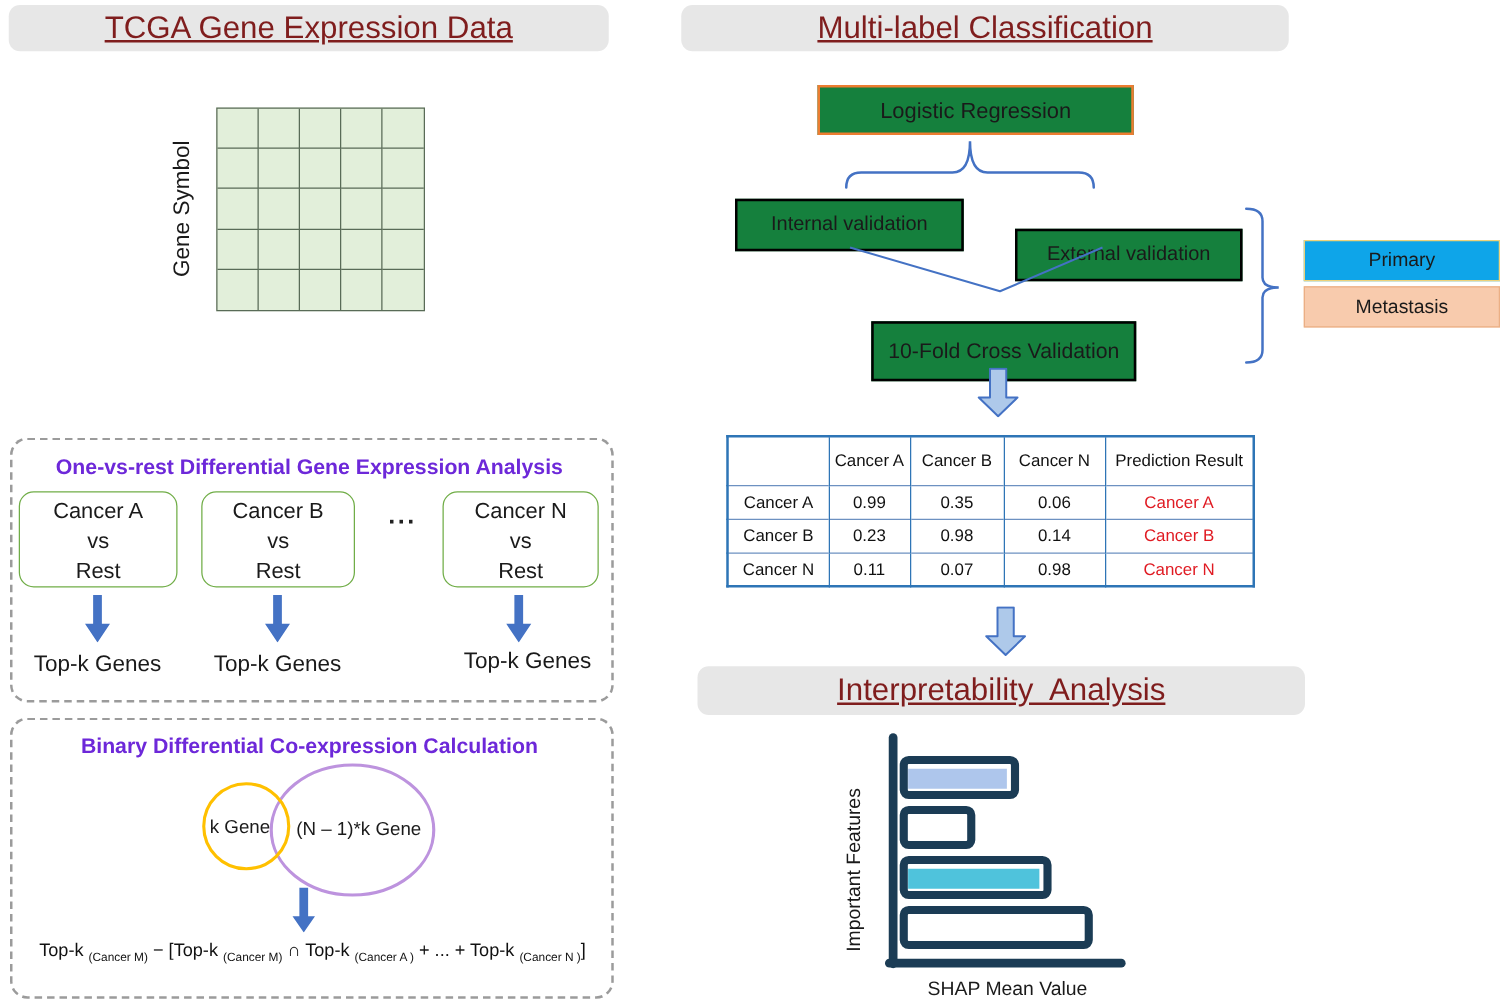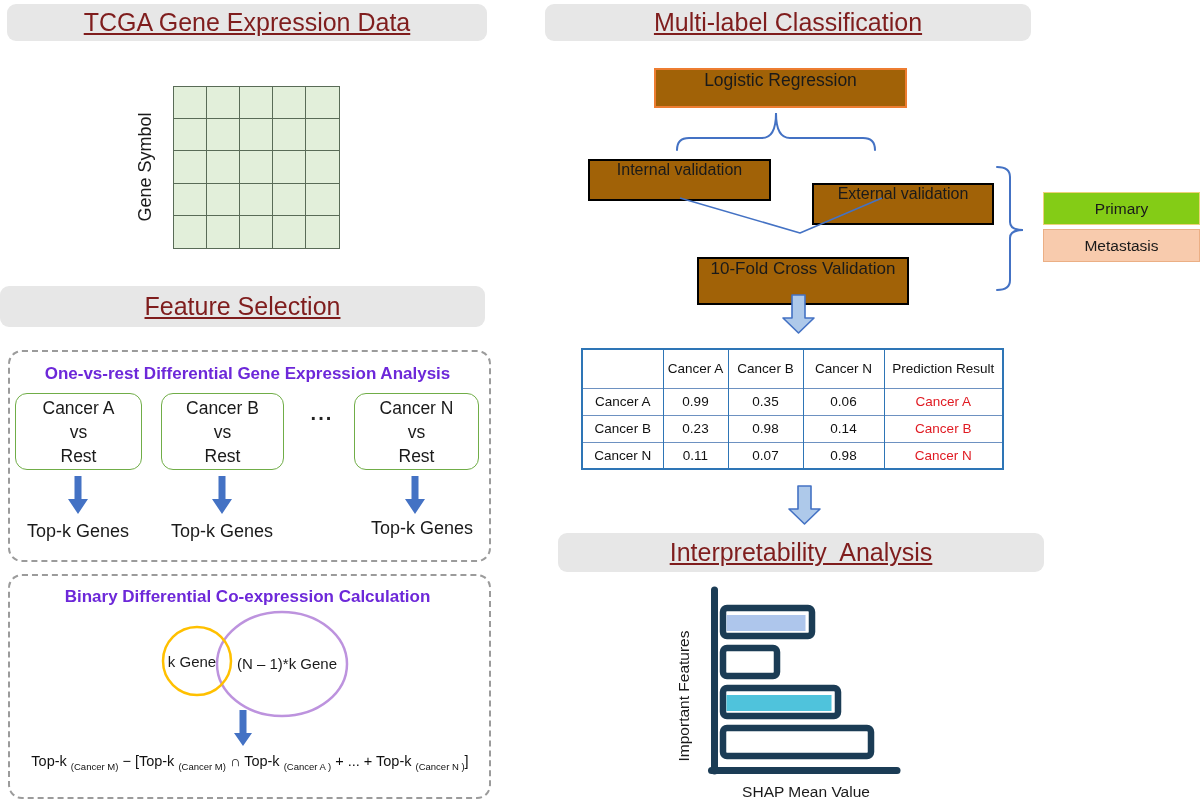--- a/index.html
+++ b/index.html
@@ -14,21 +14,21 @@
 
   
   .dash{border:2px dashed #9B9B9B;border-radius:14px;}
 
   .bluetitle{color:#6d28d9;font-weight:bold;font-size:17px;text-align:center;white-space:nowrap;}
 
   .greenbox{border:1.6px solid #70AD47;border-radius:12px;background:#fff;
             display:flex;flex-direction:column;align-items:center;justify-content:center;
             font-size:17.5px;line-height:24px;}
 
-  .blackbox{border:2px solid #000;background:#a16207;display:flex;align-items:flex-start;
+  .blackbox{border:2px solid #000;background:#15803d;display:flex;align-items:center;
             justify-content:center;font-size:16px;white-space:nowrap;}
 
   .classchip{display:flex;align-items:center;justify-content:center;font-size:15.5px;}
 
   
   #tcga-grid{left:173px;top:86px;width:165px;height:161px;display:grid;
              grid-template-columns:repeat(5,1fr);grid-template-rows:repeat(5,1fr);
              border:1px solid #596b57;background:#E2EFDA;}
   #tcga-grid .cell{border-right:1px solid #596b57;border-bottom:1px solid #596b57;}
   #tcga-grid .cell:nth-child(5n){border-right:none;}
@@ -85,23 +85,20 @@
       <div class="cell"></div>
       <div class="cell"></div>
       <div class="cell"></div>
       <div class="cell"></div>
       <div class="cell"></div>
       <div class="cell"></div>
       <div class="cell"></div>
       <div class="cell"></div>
     </div>
 
-  <div class="abs hdr" style="left:0px;top:286px;width:485px;height:41px;">
-    <span>Feature Selection</span>
-  </div>
 
   <div class="abs dash" style="left:8px;top:350px;width:479px;height:208px;"></div>
 
   <div class="abs bluetitle" style="left:8px;top:364px;width:479px;">One-vs-rest Differential Gene Expression Analysis</div>
 
   <div class="abs greenbox" style="left:15px;top:393px;width:125px;height:75px;">
     <span>Cancer A</span>
     <span>vs</span>
     <span>Rest</span>
   </div>
@@ -172,21 +169,21 @@
   </svg>
 
   <div class="abs blackbox" style="left:697px;top:233px;width:208px;height:44px;font-size:17px;margin-top:24px;">
     <span>10-Fold Cross Validation</span>
   </div>
 
   <svg class="abs" style="left:993px;top:163px;" width="36" height="132">
     <path d="M4,4 Q17,4 17,14 L17,59 Q17,67 30,67 Q17,67 17,75 L17,117 Q17,127 4,127" fill="none" stroke="#4472C4" stroke-width="2" stroke-linecap="round"></path>
   </svg>
 
-  <div class="abs classchip" style="left:1043px;top:192px;width:155px;height:31px;background:#84cc16;border:1px solid #EDD27A;">
+  <div class="abs classchip" style="left:1043px;top:192px;width:155px;height:31px;background:#0ea5e9;border:1px solid #EDD27A;">
     <span>Primary</span>
   </div>
   <div class="abs classchip" style="left:1043px;top:229px;width:155px;height:31px;background:#F8CBAD;border:1px solid #EBAF85;">
     <span>Metastasis</span>
   </div>
 
   <svg class="abs" style="left:780px;top:294px;" width="37" height="40">
     <polygon points="12,1 25,1 25,24 34,24 18.5,39 3,24 12,24" fill="#AEC9EA" stroke="#4472C4" stroke-width="1.6" stroke-linejoin="round"></polygon>
   </svg>
 

